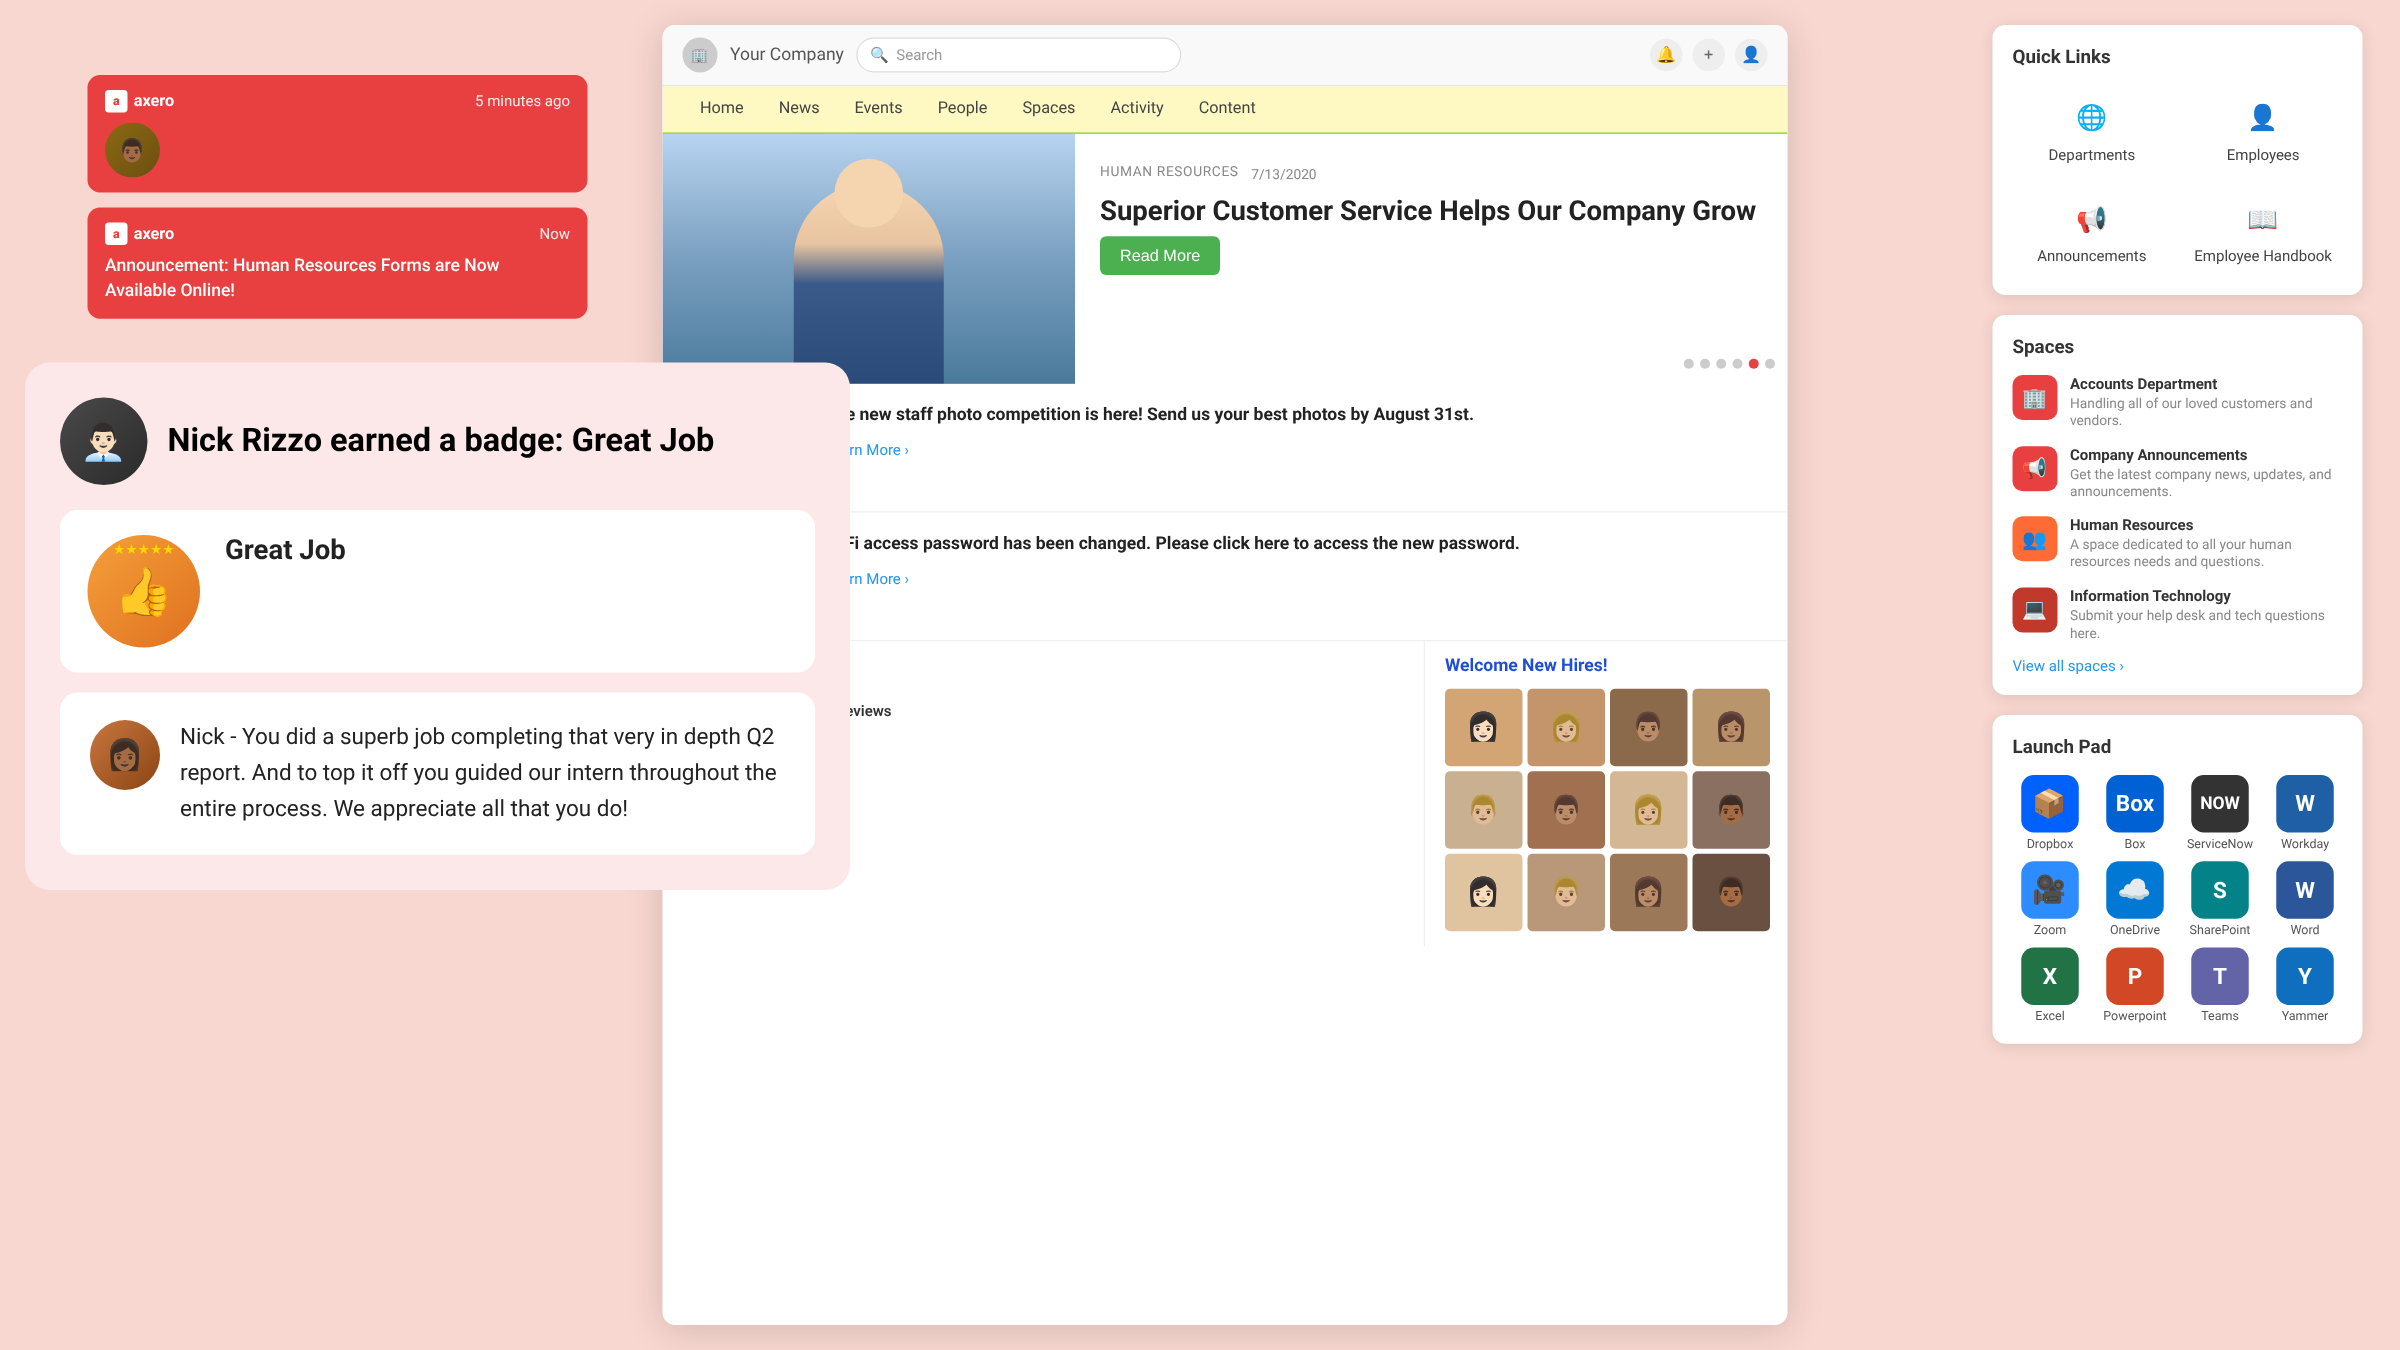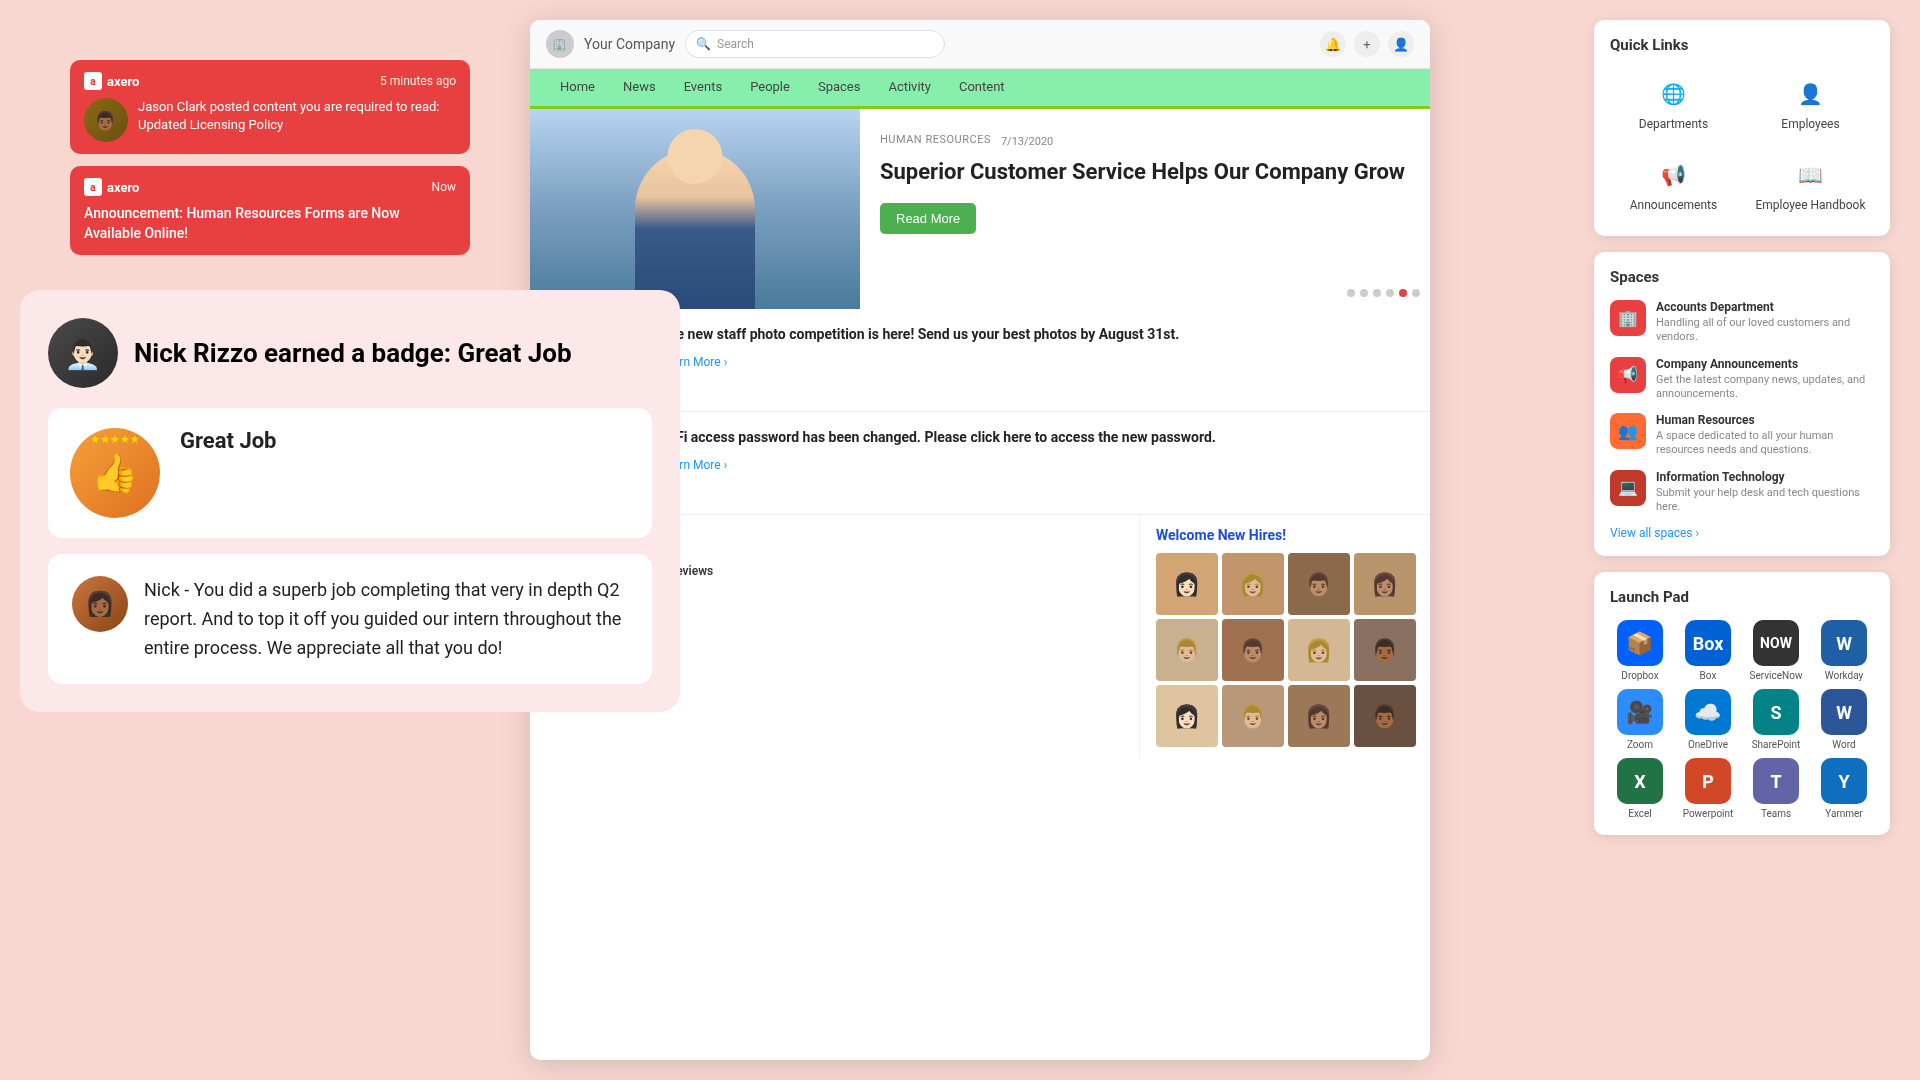--- a/index.html
+++ b/index.html
@@ -259,22 +259,22 @@
       font-size: 13px;
       cursor: pointer;
       color: #666;
     }
 
     
     .app-nav {
       display: flex;
       gap: 0;
       padding: 0 16px;
-      border-bottom: 3px solid #84cc16;
-      background: #86efac;
+      border-bottom: 1px solid #84cc16;
+      background: #fef9c3;
     }
     .nav-item {
       padding: 10px 14px;
       font-size: 13px;
       color: #444;
       cursor: pointer;
       border-bottom: 2px solid transparent;
     }
 
     
@@ -340,21 +340,21 @@
       font-size: 11px;
       color: #888;
       margin-left: 10px;
       text-align: right;
     }
     .hero-title {
       font-size: 22px;
       font-weight: 700;
       color: #222;
       line-height: 1.3;
-      margin: 8px 0 16px;
+      margin: 8px 0 4px;
     }
     .read-more-btn {
       background: #4caf50;
       color: white;
       border: none;
       padding: 8px 16px;
       border-radius: 5px;
       font-size: 13px;
       cursor: pointer;
     }
@@ -632,21 +632,20 @@
       <div class="axero-logo">
         <div class="logo-icon">a</div>
         <span>axero</span>
       </div>
       <span class="notif-time">5 minutes ago</span>
     </div>
     <div class="notif-body">
       <div class="notif-avatar">
         <div class="notif-avatar-placeholder">👨🏾</div>
       </div>
-      <div class="notif-text">Jason Clark posted content you are required to read: Updated Licensing Policy</div>
     </div>
   </div>
 
   <div class="notification-card">
     <div class="notif-header">
       <div class="axero-logo">
         <div class="logo-icon">a</div>
         <span>axero</span>
       </div>
       <span class="notif-time">Now</span>

